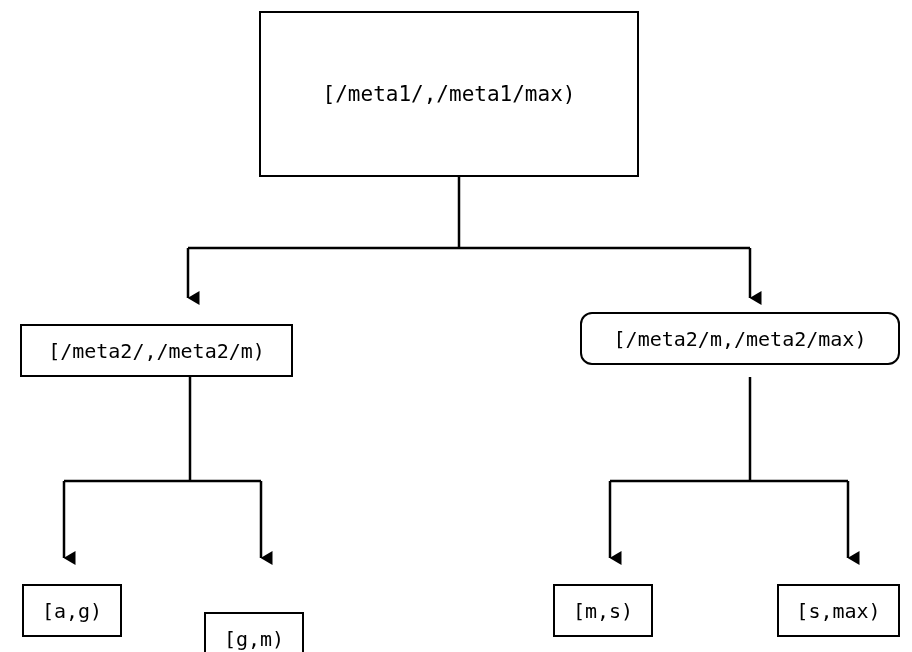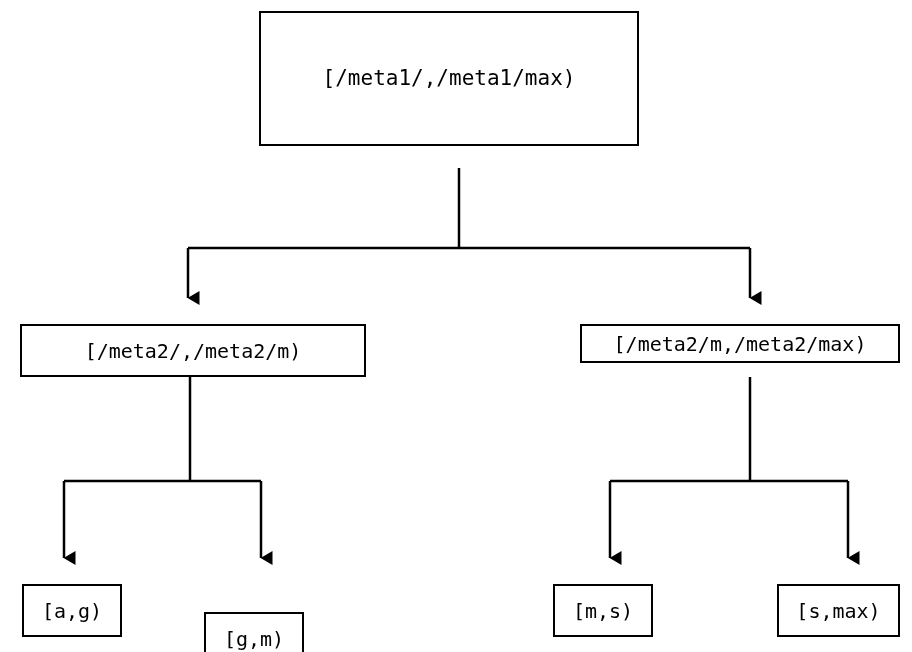--- a/index.html
+++ b/index.html
@@ -42,36 +42,37 @@
   .node-label {
     font-family: "DejaVu Sans Mono", "Liberation Mono", monospace;
     color: #000000;
     line-height: 1;
   }
   
   .node.root {
     left: 259px;
     top: 11px;
     width: 380px;
-    height: 135px;
+    height: 166px;
   }
   .node.root .node-label { font-size: 21px; }
 
   
   .node.mid-left {
     left: 20px;
     top: 324px;
-    width: 346px;
+    width: 273px;
     height: 53px;
   }
   .node.mid-right {
     left: 580px;
-    top: 324px;
+    top: 312px;
     width: 320px;
-    height: 39px;
+    height: 53px;
+    border-radius: 12px;
   }
   .node.mid-left .node-label,
   .node.mid-right .node-label { font-size: 20px; }
 
   
   .node.leaf {
     top: 584px;
     height: 53px;
   }
   .node.leaf-1 { left: 8px;   width: 100px; margin-left: 14px; }

